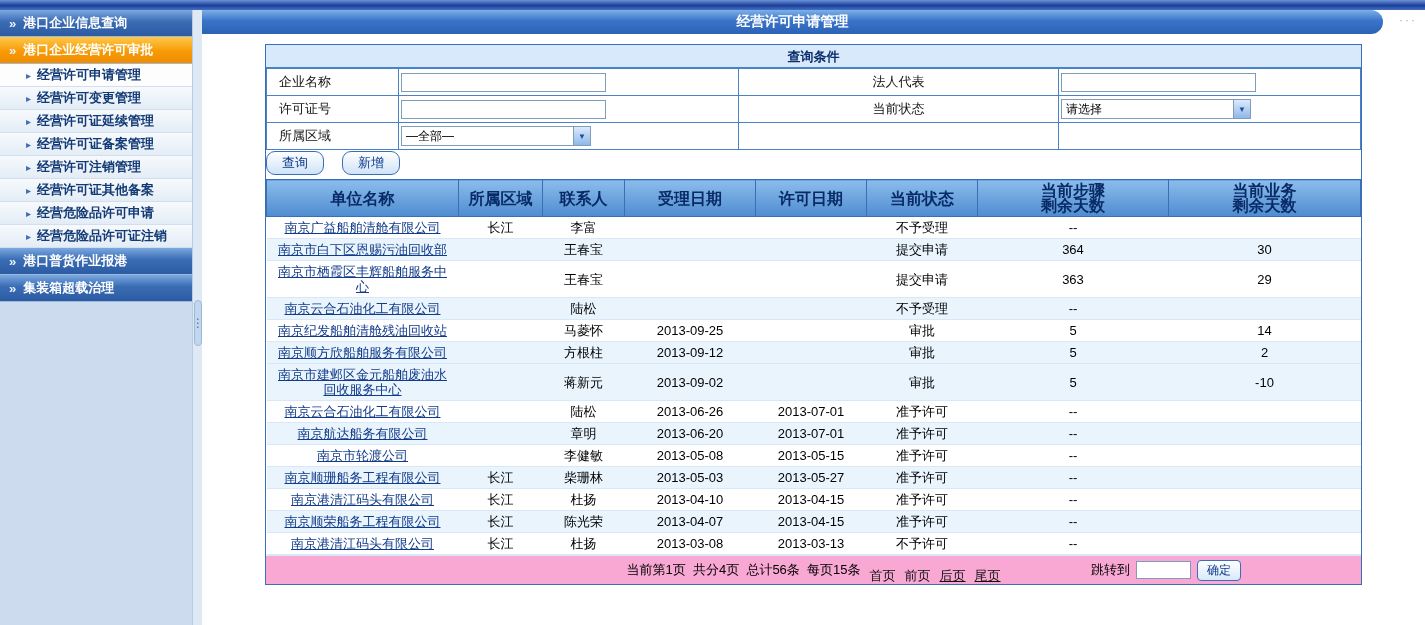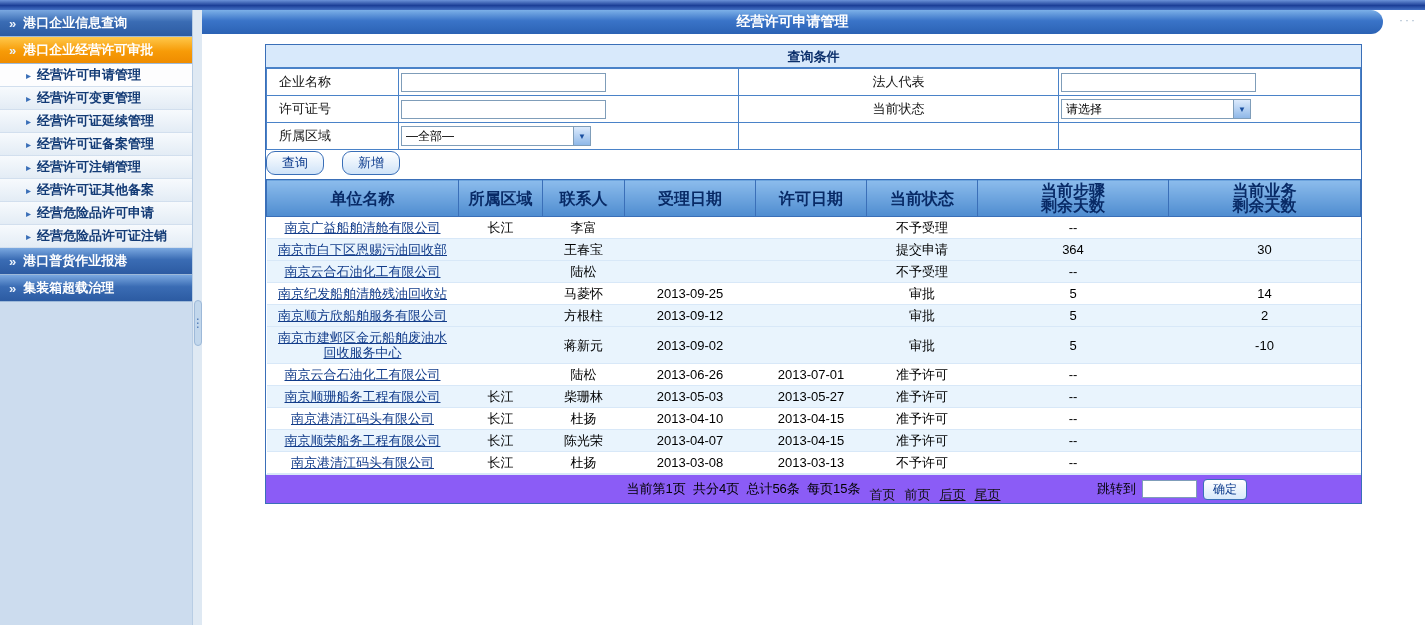--- a/index.html
+++ b/index.html
@@ -69,26 +69,26 @@
   .data-table th { background:linear-gradient(180deg,#8cbcec 0%,#4e8cd0 100%);
     border:1px solid #3a6fb8; font-size:16px; color:#082a66; padding:3px 2px;
     white-space:pre-line; line-height:15px; height:36px; }
   .data-table td { font-size:13px; color:#000; text-align:center; padding:3px 2px;
     line-height:15px; border-bottom:1px solid #d8e8f8; background:#fff; }
   .data-table tr.alt td { background:#e9f4fd; }
   .data-table td.company { padding:3px 11px; }
   .data-table td.company a { color:#123c8a; text-decoration:underline; cursor:pointer;text-align:center; }
 
   .pagination { height:29px; position:relative; display:flex; align-items:center;
-    justify-content:center; gap:9px; font-size:13px; background:#8b5cf6;
+    justify-content:center; gap:9px; font-size:13px; background:#f9a8d4;
     border-top:1px solid #d8e8f8; }
   .pg-summary { white-space:pre; }
   .pg-link { cursor:pointer; color:#111;margin-top:12px; }
   .pg-link.active { text-decoration:underline; }
-  .jump { position:absolute; right:114px; display:flex; align-items:center; gap:6px; }
+  .jump { position:absolute; right:120px; display:flex; align-items:center; gap:6px; }
   .jump input { width:55px; height:18px; border:1px solid #7f9db9; font-size:12px; padding:0 3px; }
   .confirm-btn { border:1px solid #3a6fb8; background:linear-gradient(180deg,#fff,#d8e9fb);
     color:#0b3a8c; font-size:12px; padding:1px 9px; border-radius:4px; cursor:pointer;
     font-family:inherit;text-align:center; }
 </style>
 </head>
 <body>
 
 <div class="top-strip"></div>
 
@@ -247,20 +247,30 @@
             <tr class="alt">
               <td class="company"><a>南京市白下区恩赐污油回收部</a></td>
               <td></td>
               <td>王春宝</td>
               <td></td>
               <td></td>
               <td>提交申请</td>
               <td>364</td>
               <td>30</td>
             </tr>
+            <tr>
+              <td class="company"><a>南京市栖霞区丰辉船舶服务中心</a></td>
+              <td></td>
+              <td>王春宝</td>
+              <td></td>
+              <td></td>
+              <td>提交申请</td>
+              <td>363</td>
+              <td>29</td>
+            </tr>
             <tr class="alt">
               <td class="company"><a>南京云合石油化工有限公司</a></td>
               <td></td>
               <td>陆松</td>
               <td></td>
               <td></td>
               <td>不予受理</td>
               <td>--</td>
               <td></td>
             </tr>
@@ -293,20 +303,40 @@
               <td>审批</td>
               <td>5</td>
               <td>-10</td>
             </tr>
             <tr>
               <td class="company"><a>南京云合石油化工有限公司</a></td>
               <td></td>
               <td>陆松</td>
               <td>2013-06-26</td>
               <td>2013-07-01</td>
+              <td>准予许可</td>
+              <td>--</td>
+              <td></td>
+            </tr>
+            <tr class="alt">
+              <td class="company"><a>南京航达船务有限公司</a></td>
+              <td></td>
+              <td>章明</td>
+              <td>2013-06-20</td>
+              <td>2013-07-01</td>
+              <td>准予许可</td>
+              <td>--</td>
+              <td></td>
+            </tr>
+            <tr>
+              <td class="company"><a>南京市轮渡公司</a></td>
+              <td></td>
+              <td>李健敏</td>
+              <td>2013-05-08</td>
+              <td>2013-05-15</td>
               <td>准予许可</td>
               <td>--</td>
               <td></td>
             </tr>
             <tr class="alt">
               <td class="company"><a>南京顺珊船务工程有限公司</a></td>
               <td>长江</td>
               <td>柴珊林</td>
               <td>2013-05-03</td>
               <td>2013-05-27</td>

